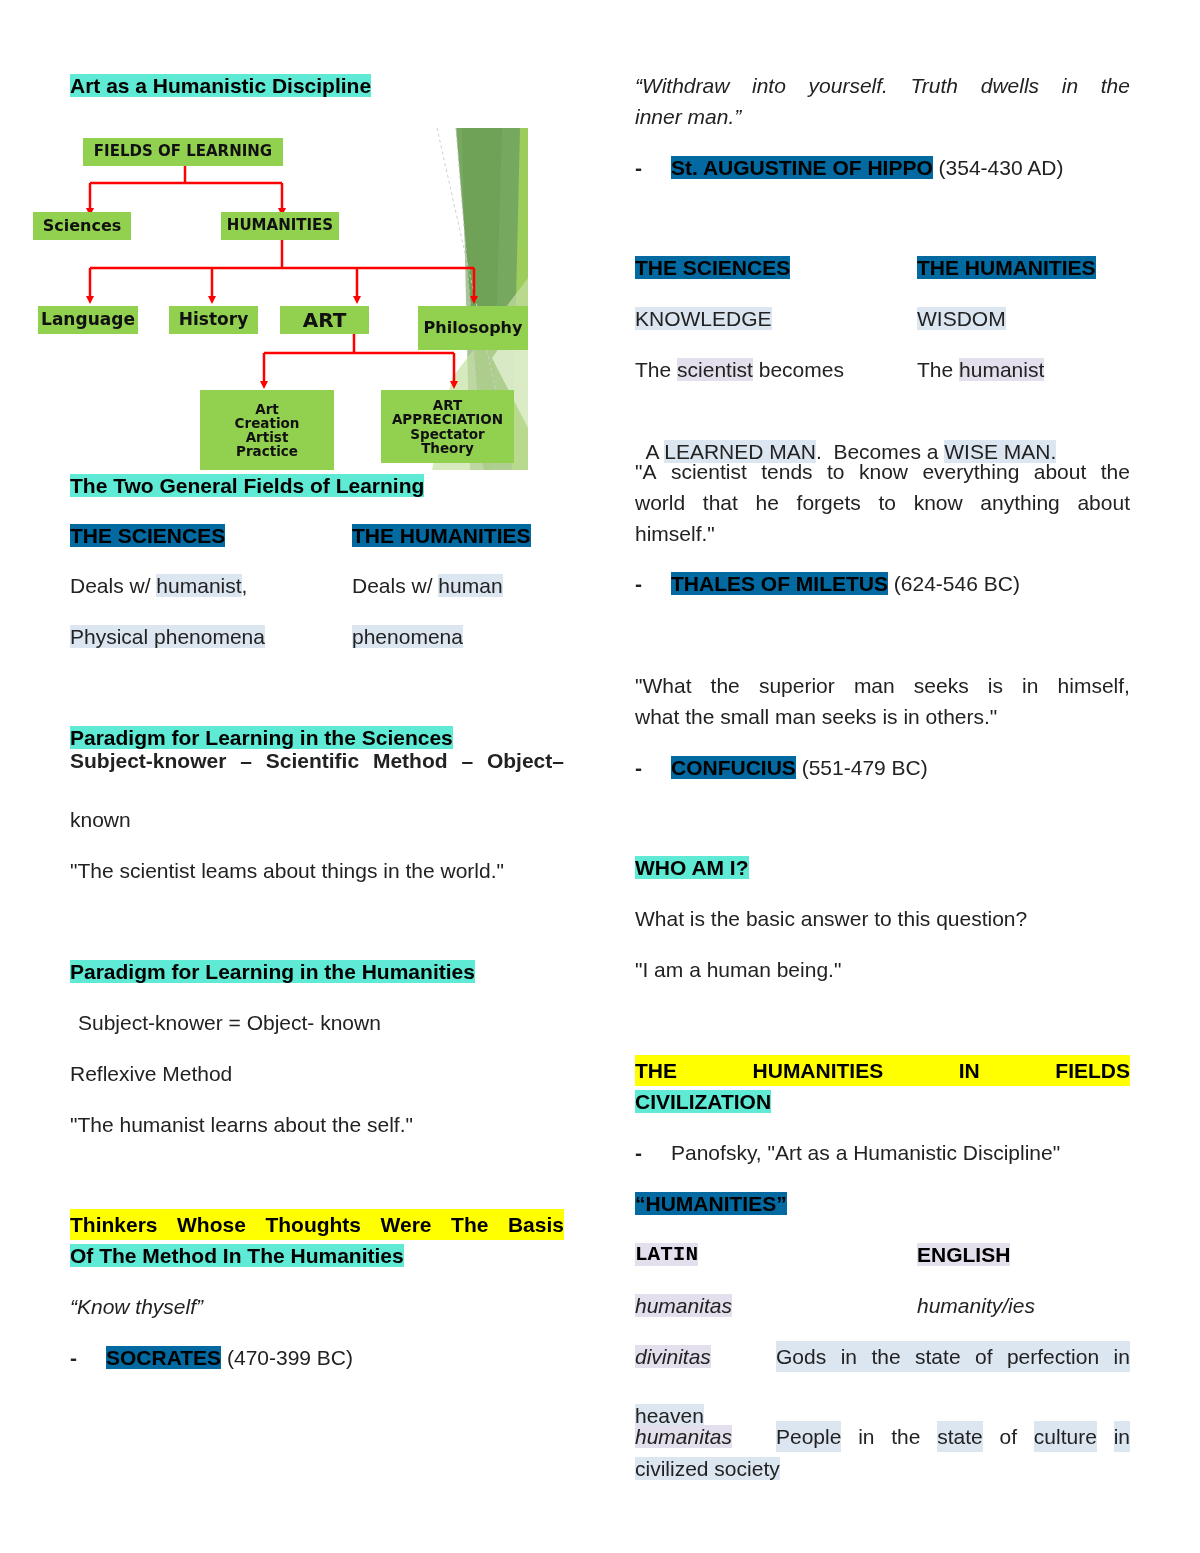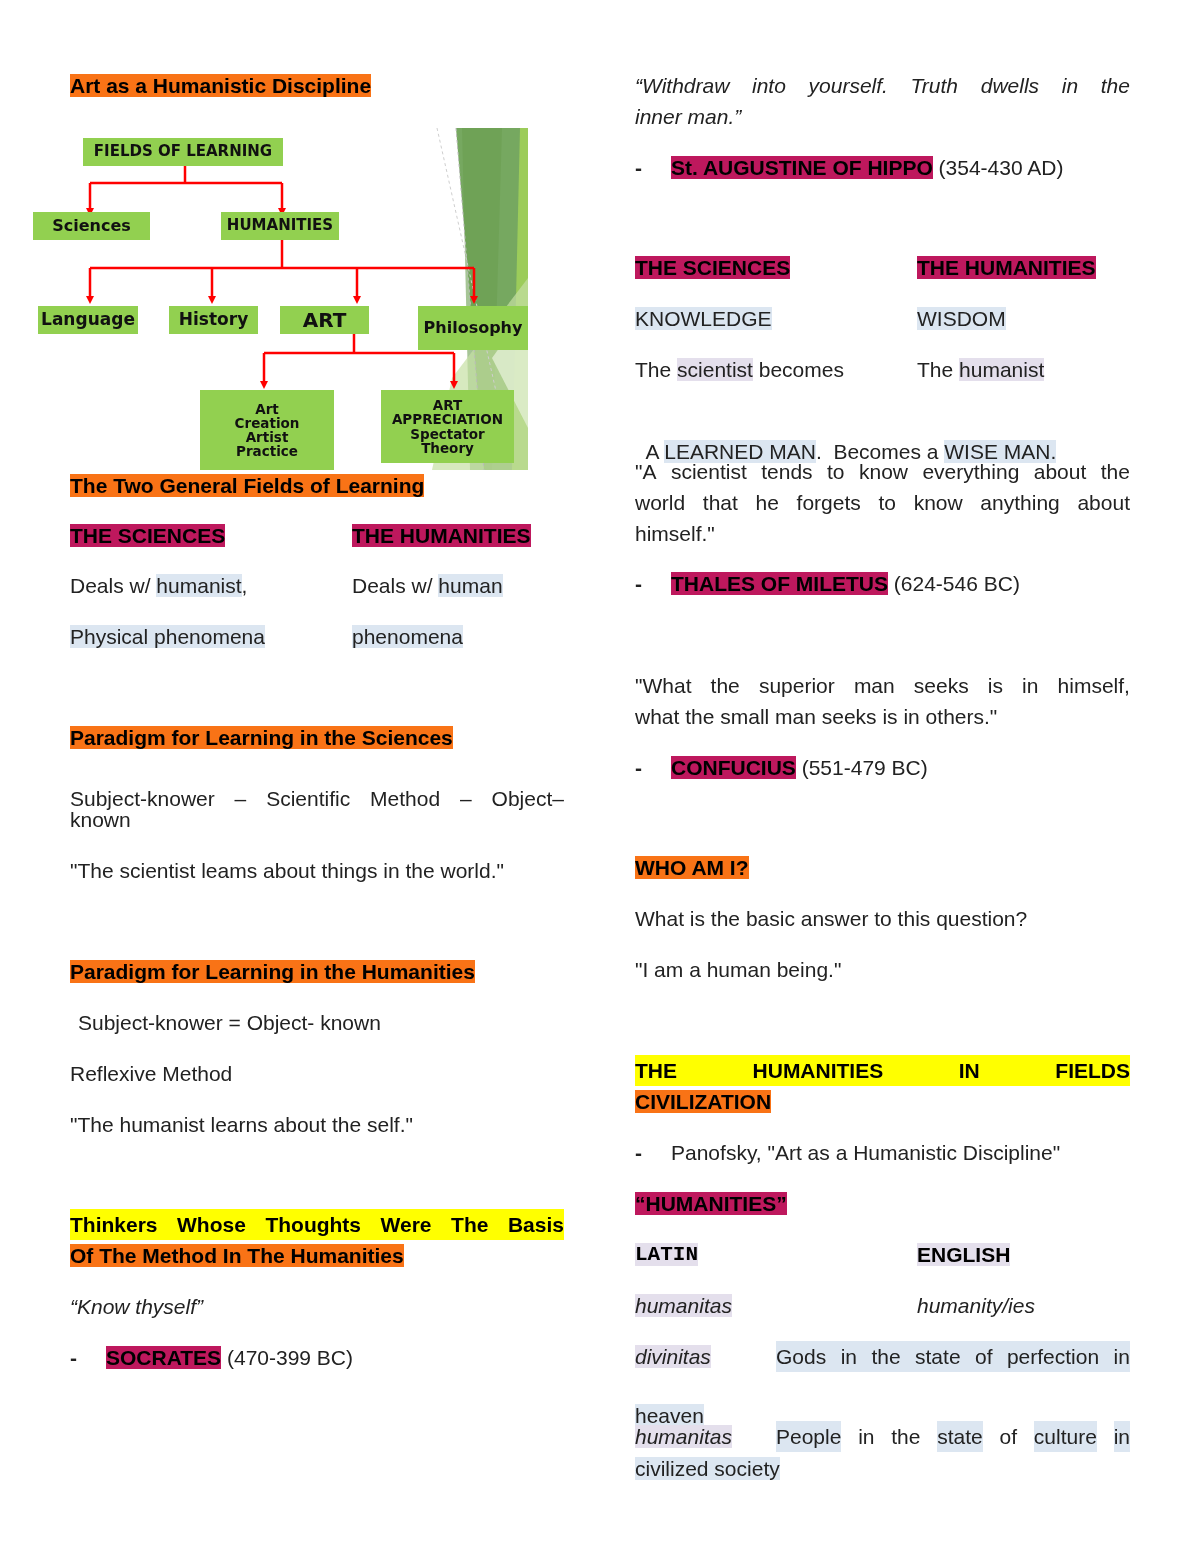--- a/index.html
+++ b/index.html
@@ -6,22 +6,22 @@
   html, body { width: 1200px; height: 1553px; background: #ffffff; }
   body {
     position: relative;
     font-family: "Liberation Sans", sans-serif;
     color: #111111;
     font-size: 21px;
     overflow: hidden;
   }
 
   .abs { position: absolute; white-space: nowrap; line-height: 31px; }
-  .hl-yellow { background: #f97316; font-weight: bold; color: #000; }
-  .hl-pink { background: #be185d; }
+  .hl-yellow { background: #5eead4; font-weight: bold; color: #000; }
+  .hl-pink { background: #0369a1; }
   .hl-blue { background: #dce6f1; }
   .hl-lav { background: #e4dfec; }
   .bold { font-weight: bold; color: #000; }
   .ital { font-style: italic; }
   .plain { color: #222; }
 
   .justify-line { display: flex; justify-content: space-between; width: 495px; }
   .justify-line-l { display: flex; justify-content: space-between; width: 494px; }
 
   .dash { display: inline-block; width: 36px; font-weight: bold; }
@@ -84,21 +84,21 @@
       <polygon points="321,168 329,168 325,176"></polygon>
       <polygon points="438,168 446,168 442,176"></polygon>
       <polygon points="228,253 236,253 232,261"></polygon>
       <polygon points="418,253 426,253 422,261"></polygon>
     </g>
   </svg>
 
   <div class="dbox" style="left:51px; top:10px; width:200px; height:28px; font-size:15px;">
     <span>FIELDS OF LEARNING</span>
   </div>
-  <div class="dbox" style="left:1px; top:84px; width:117px; height:28px; font-size:16px;">
+  <div class="dbox" style="left:1px; top:84px; width:98px; height:28px; font-size:16px;">
     <span>Sciences</span>
   </div>
   <div class="dbox" style="left:189px; top:84px; width:118px; height:28px; font-size:15px;">
     <span>HUMANITIES</span>
   </div>
   <div class="dbox" style="left:6px; top:178px; width:100px; height:28px; font-size:17px;">
     <span>Language</span>
   </div>
   <div class="dbox" style="left:137px; top:178px; width:89px; height:28px; font-size:17px;">
     <span>History</span>
@@ -141,21 +141,21 @@
 <div class="abs plain" style="left:70px; top:621px;">
   <span class="hl-blue">Physical phenomena</span>
 </div>
 <div class="abs plain" style="left:352px; top:621px;">
   <span class="hl-blue">phenomena</span>
 </div>
 
 <div class="abs" style="left:70px; top:722px;">
   <span class="hl-yellow">Paradigm for Learning in the Sciences</span>
 </div>
-<div class="abs plain justify-line-l" style="left:70px; top:783px;">
+<div class="abs plain justify-line-l" style="left:70px; top:745px;font-weight:bold;">
   <span>Subject-knower</span>
   <span>–</span>
   <span>Scientific</span>
   <span>Method</span>
   <span>–</span>
   <span>Object–</span>
 </div>
 <div class="abs plain" style="left:70px; top:804px;">
   <span>known</span>
 </div>

